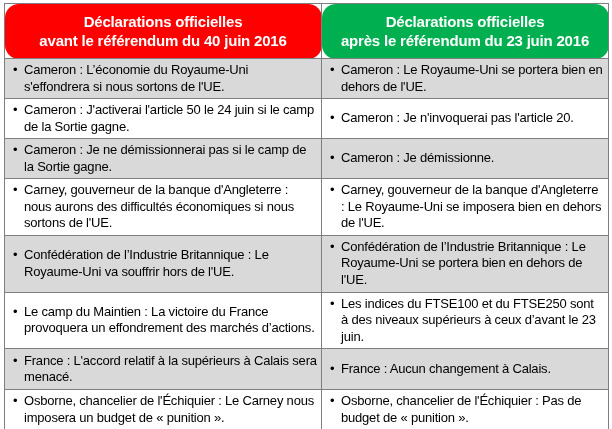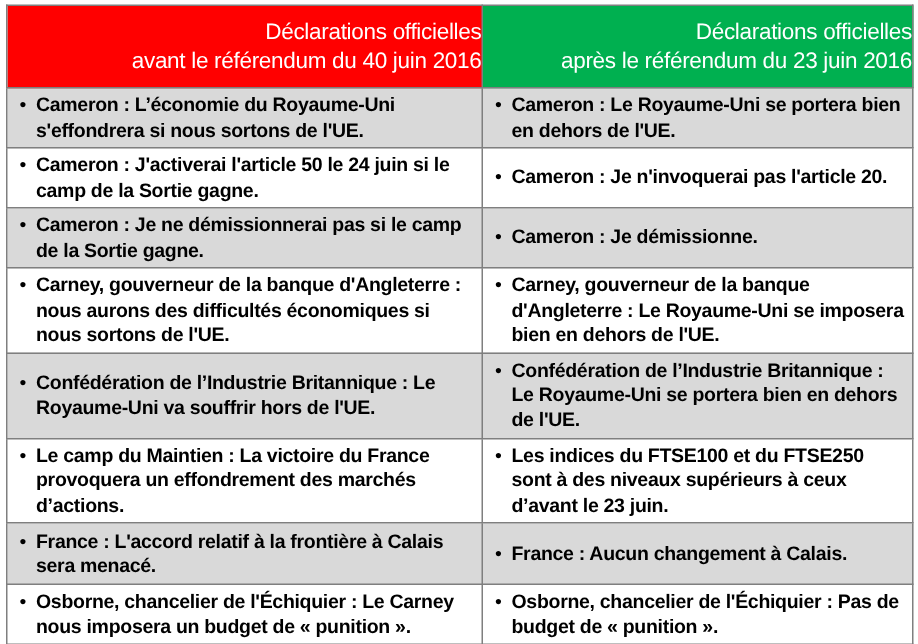--- a/index.html
+++ b/index.html
@@ -26,26 +26,27 @@
     }
     col.c1 { width: 317px; }
     col.c2 { width: 287px; }
     th, td {
       border: 1.5px solid #7f7f7f;
       vertical-align: middle;
       padding: 0;
     }
     th {
       color: #ffffff;
-      font-weight: normal;
+      font-weight: bold;
       font-size: 15px;
       line-height: 19px;
-      text-align: right;
+      text-align: center;
       height: 54px;
       letter-spacing: -0.2px;
+      border-radius: 14px;
     }
     th.before { background: #ff0000; }
     th.after { background: #00b050; }
     th .hdr-line { display: block; }
     td {
       font-size: 13px;
       line-height: 16.5px;
       color: #000000;
       letter-spacing: -0.2px;
     }
@@ -55,21 +56,21 @@
       display: flex;
       align-items: flex-start;
       padding: 3px 4px 3px 8px;
     }
     .bullet {
       width: 11px;
       flex: 0 0 11px;
       font-size: 13px;
       line-height: 16.5px;
     }
-    .txt { flex: 1 1 auto; font-weight: bold; }
+    .txt { flex: 1 1 auto; }
     tr.r1 td { height: 38px; }
     tr.r2 td { height: 37px; }
     tr.r3 td { height: 39px; }
     tr.r4 td { height: 51px; }
     tr.r5 td { height: 56px; }
     tr.r6 td { height: 53px; }
     tr.r7 td { height: 40px; }
     tr.r8 td { height: 39px; }
   </style>
 </head>
@@ -175,21 +176,21 @@
             <div class="cell">
               <span class="bullet">•</span>
               <span class="txt">Les indices du FTSE100 et du FTSE250 sont à des niveaux supérieurs à ceux d’avant le 23 juin.</span>
             </div>
           </td>
       </tr>
       <tr class="gray r7">
         <td>
             <div class="cell">
               <span class="bullet">•</span>
-              <span class="txt">France : L'accord relatif à la frontière à Calais sera menacé.</span>
+              <span class="txt">France : L'accord relatif à la supérieurs à Calais sera menacé.</span>
             </div>
           </td>
         <td>
             <div class="cell">
               <span class="bullet">•</span>
               <span class="txt">France : Aucun changement à Calais.</span>
             </div>
           </td>
       </tr>
       <tr class="white r8">

